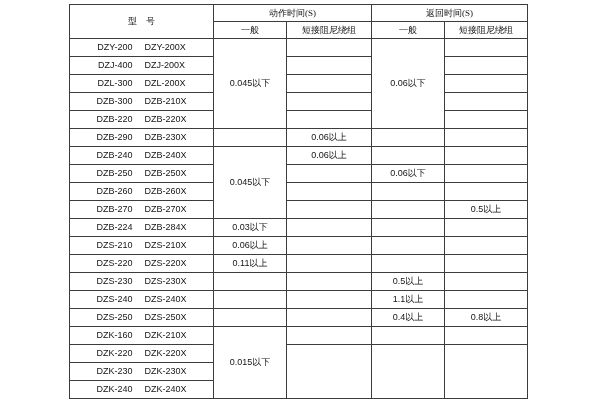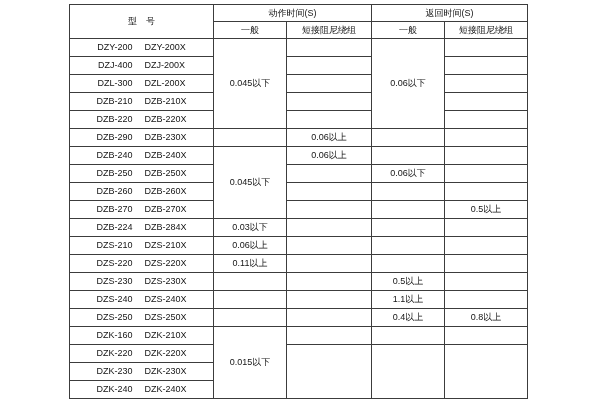--- a/index.html
+++ b/index.html
@@ -29,20 +29,21 @@
     font-weight: normal;
     text-align: center;
     vertical-align: middle;
     padding: 0;
     line-height: 1;
     overflow: hidden;
     white-space: nowrap;
   }
   .spec-table thead th {
     height: 16px;
+    font-family: Liberation Serif, serif;
   }
   .spec-table tbody td {
     height: 16.8px;
   }
   .model-cell span {
     display: inline-block;
     margin: 4px 6px;
   }
 </style>
 </head>
@@ -81,21 +82,21 @@
         <td class="model-cell"><span>DZJ-400</span><span>DZJ-200X</span></td>
         <td></td>
         <td></td>
       </tr>
       <tr>
         <td class="model-cell"><span>DZL-300</span><span>DZL-200X</span></td>
         <td></td>
         <td></td>
       </tr>
       <tr>
-        <td class="model-cell"><span>DZB-210</span><span>DZB-210X</span></td>
+        <td class="model-cell"><span>DZB-300</span><span>DZB-210X</span></td>
         <td></td>
         <td></td>
       </tr>
       <tr>
         <td class="model-cell"><span>DZB-220</span><span>DZB-220X</span></td>
         <td></td>
         <td></td>
       </tr>
       <tr>
         <td class="model-cell"><span>DZB-290</span><span>DZB-230X</span></td>

